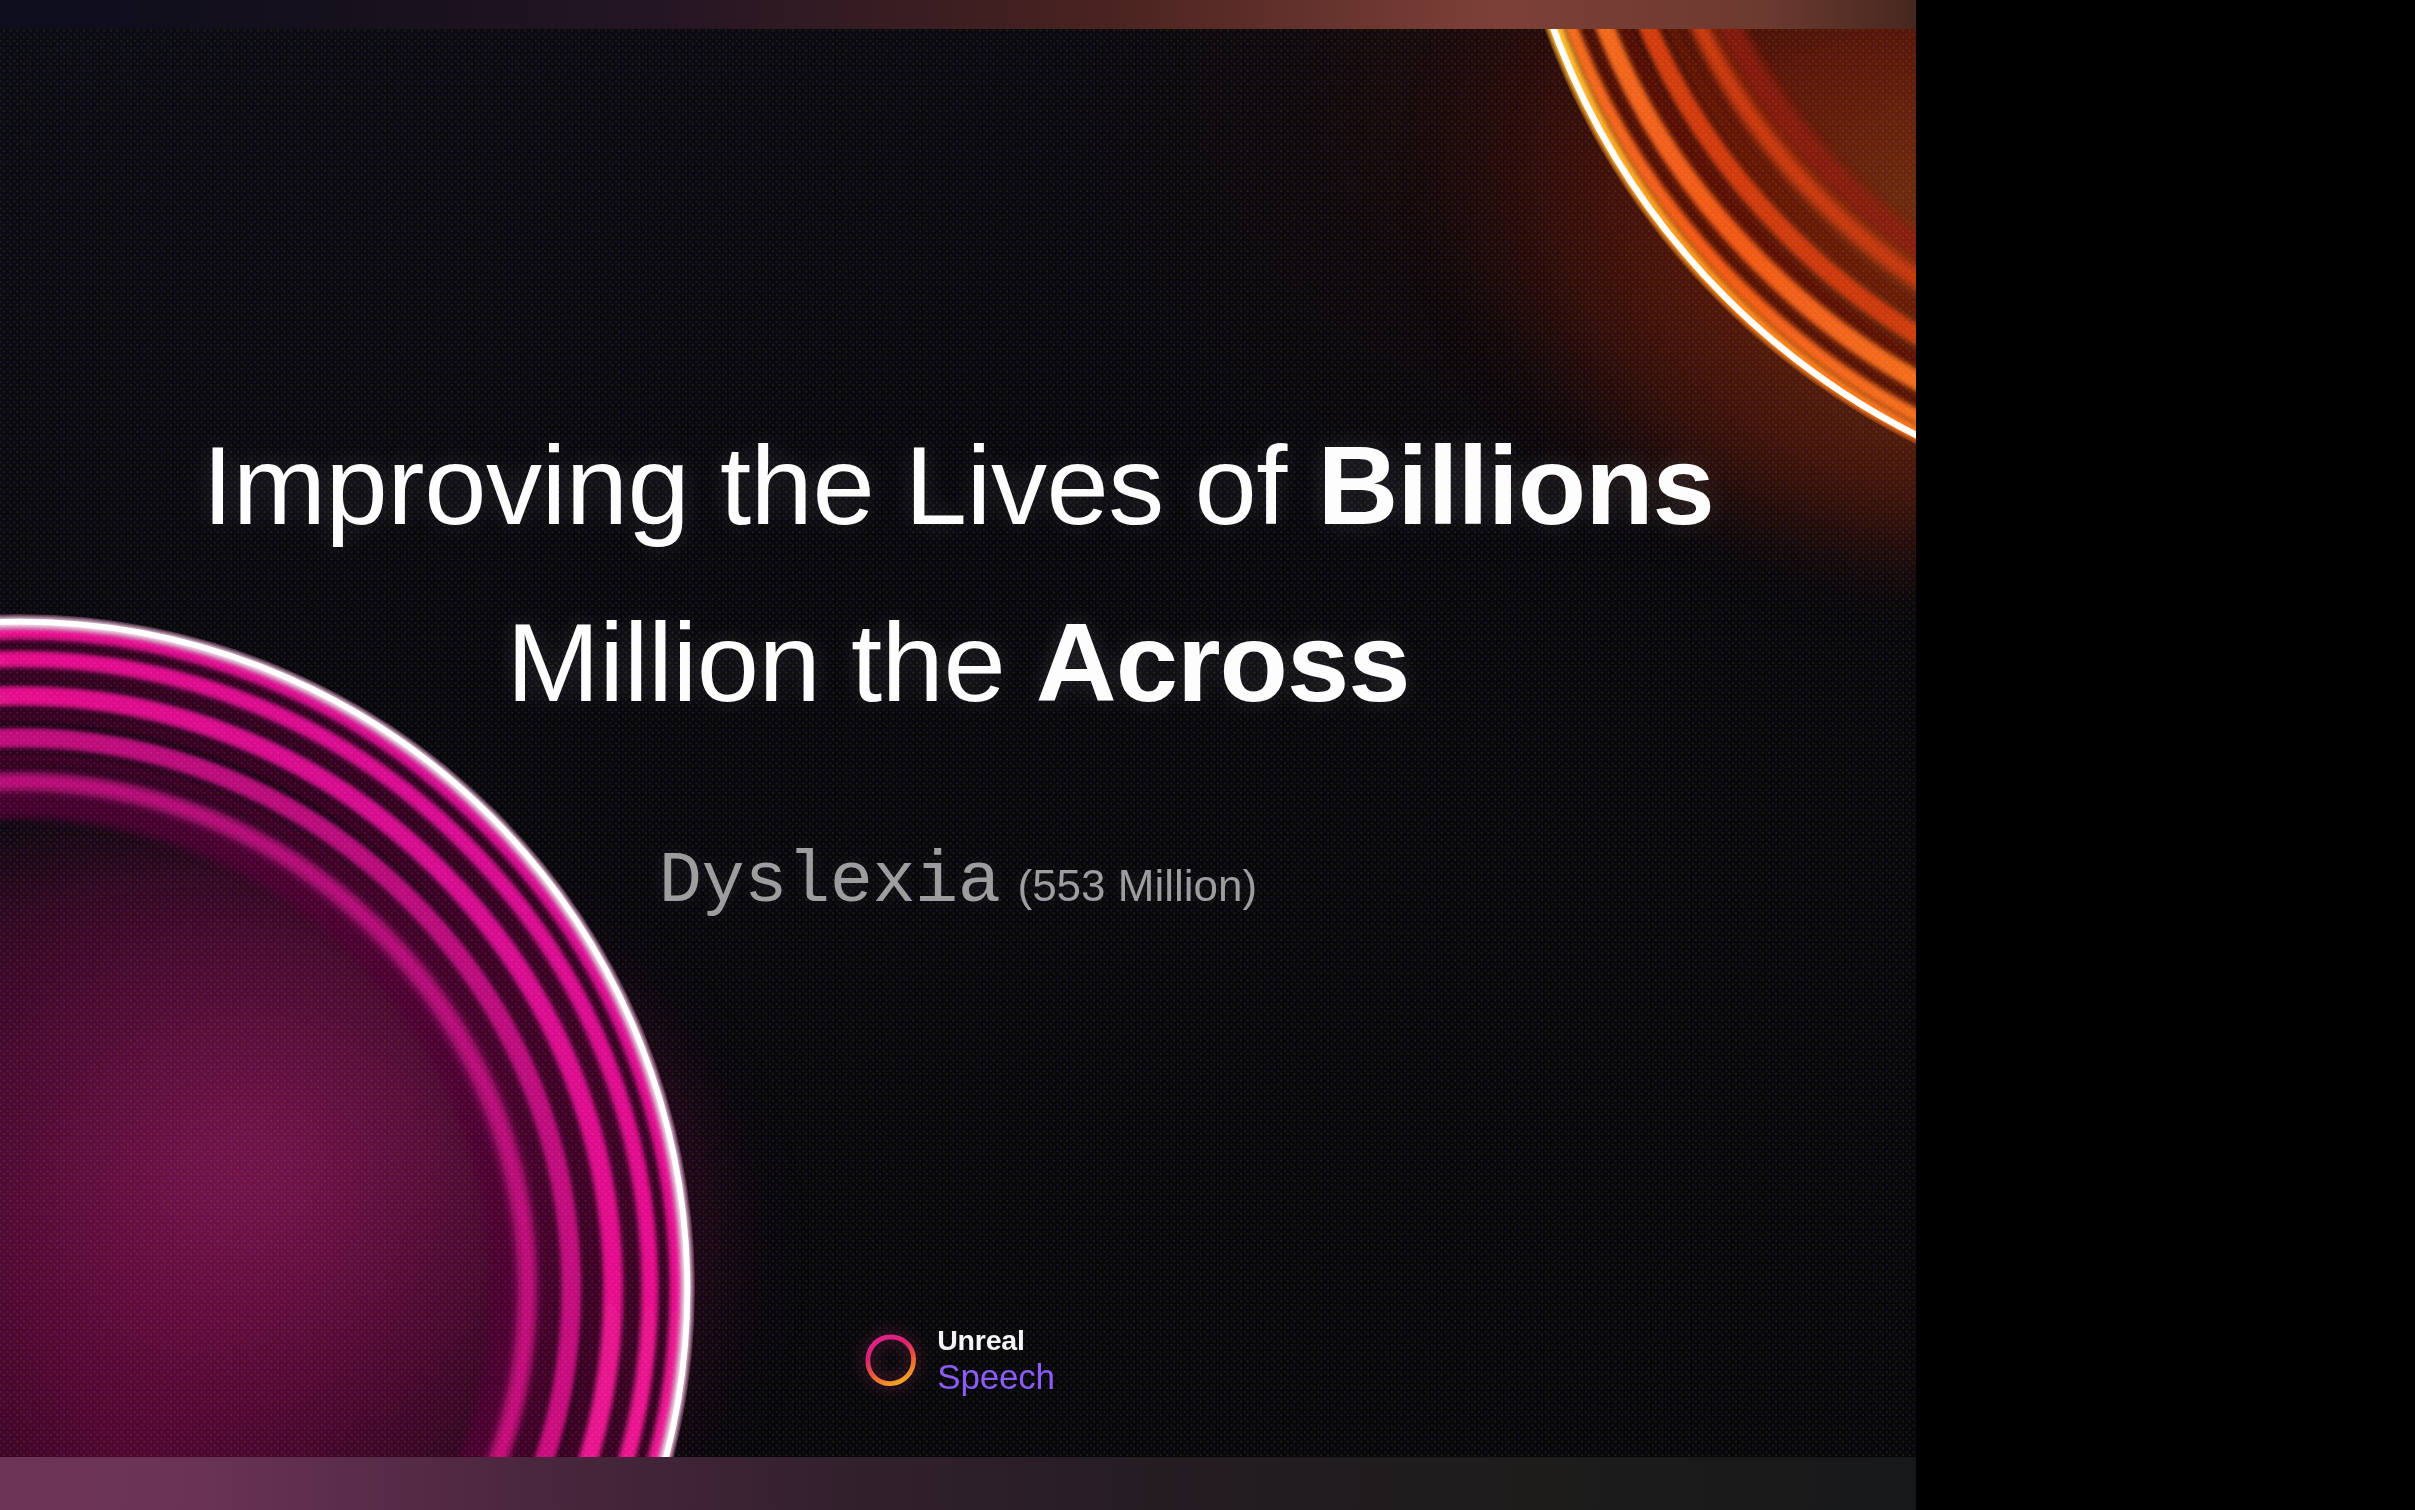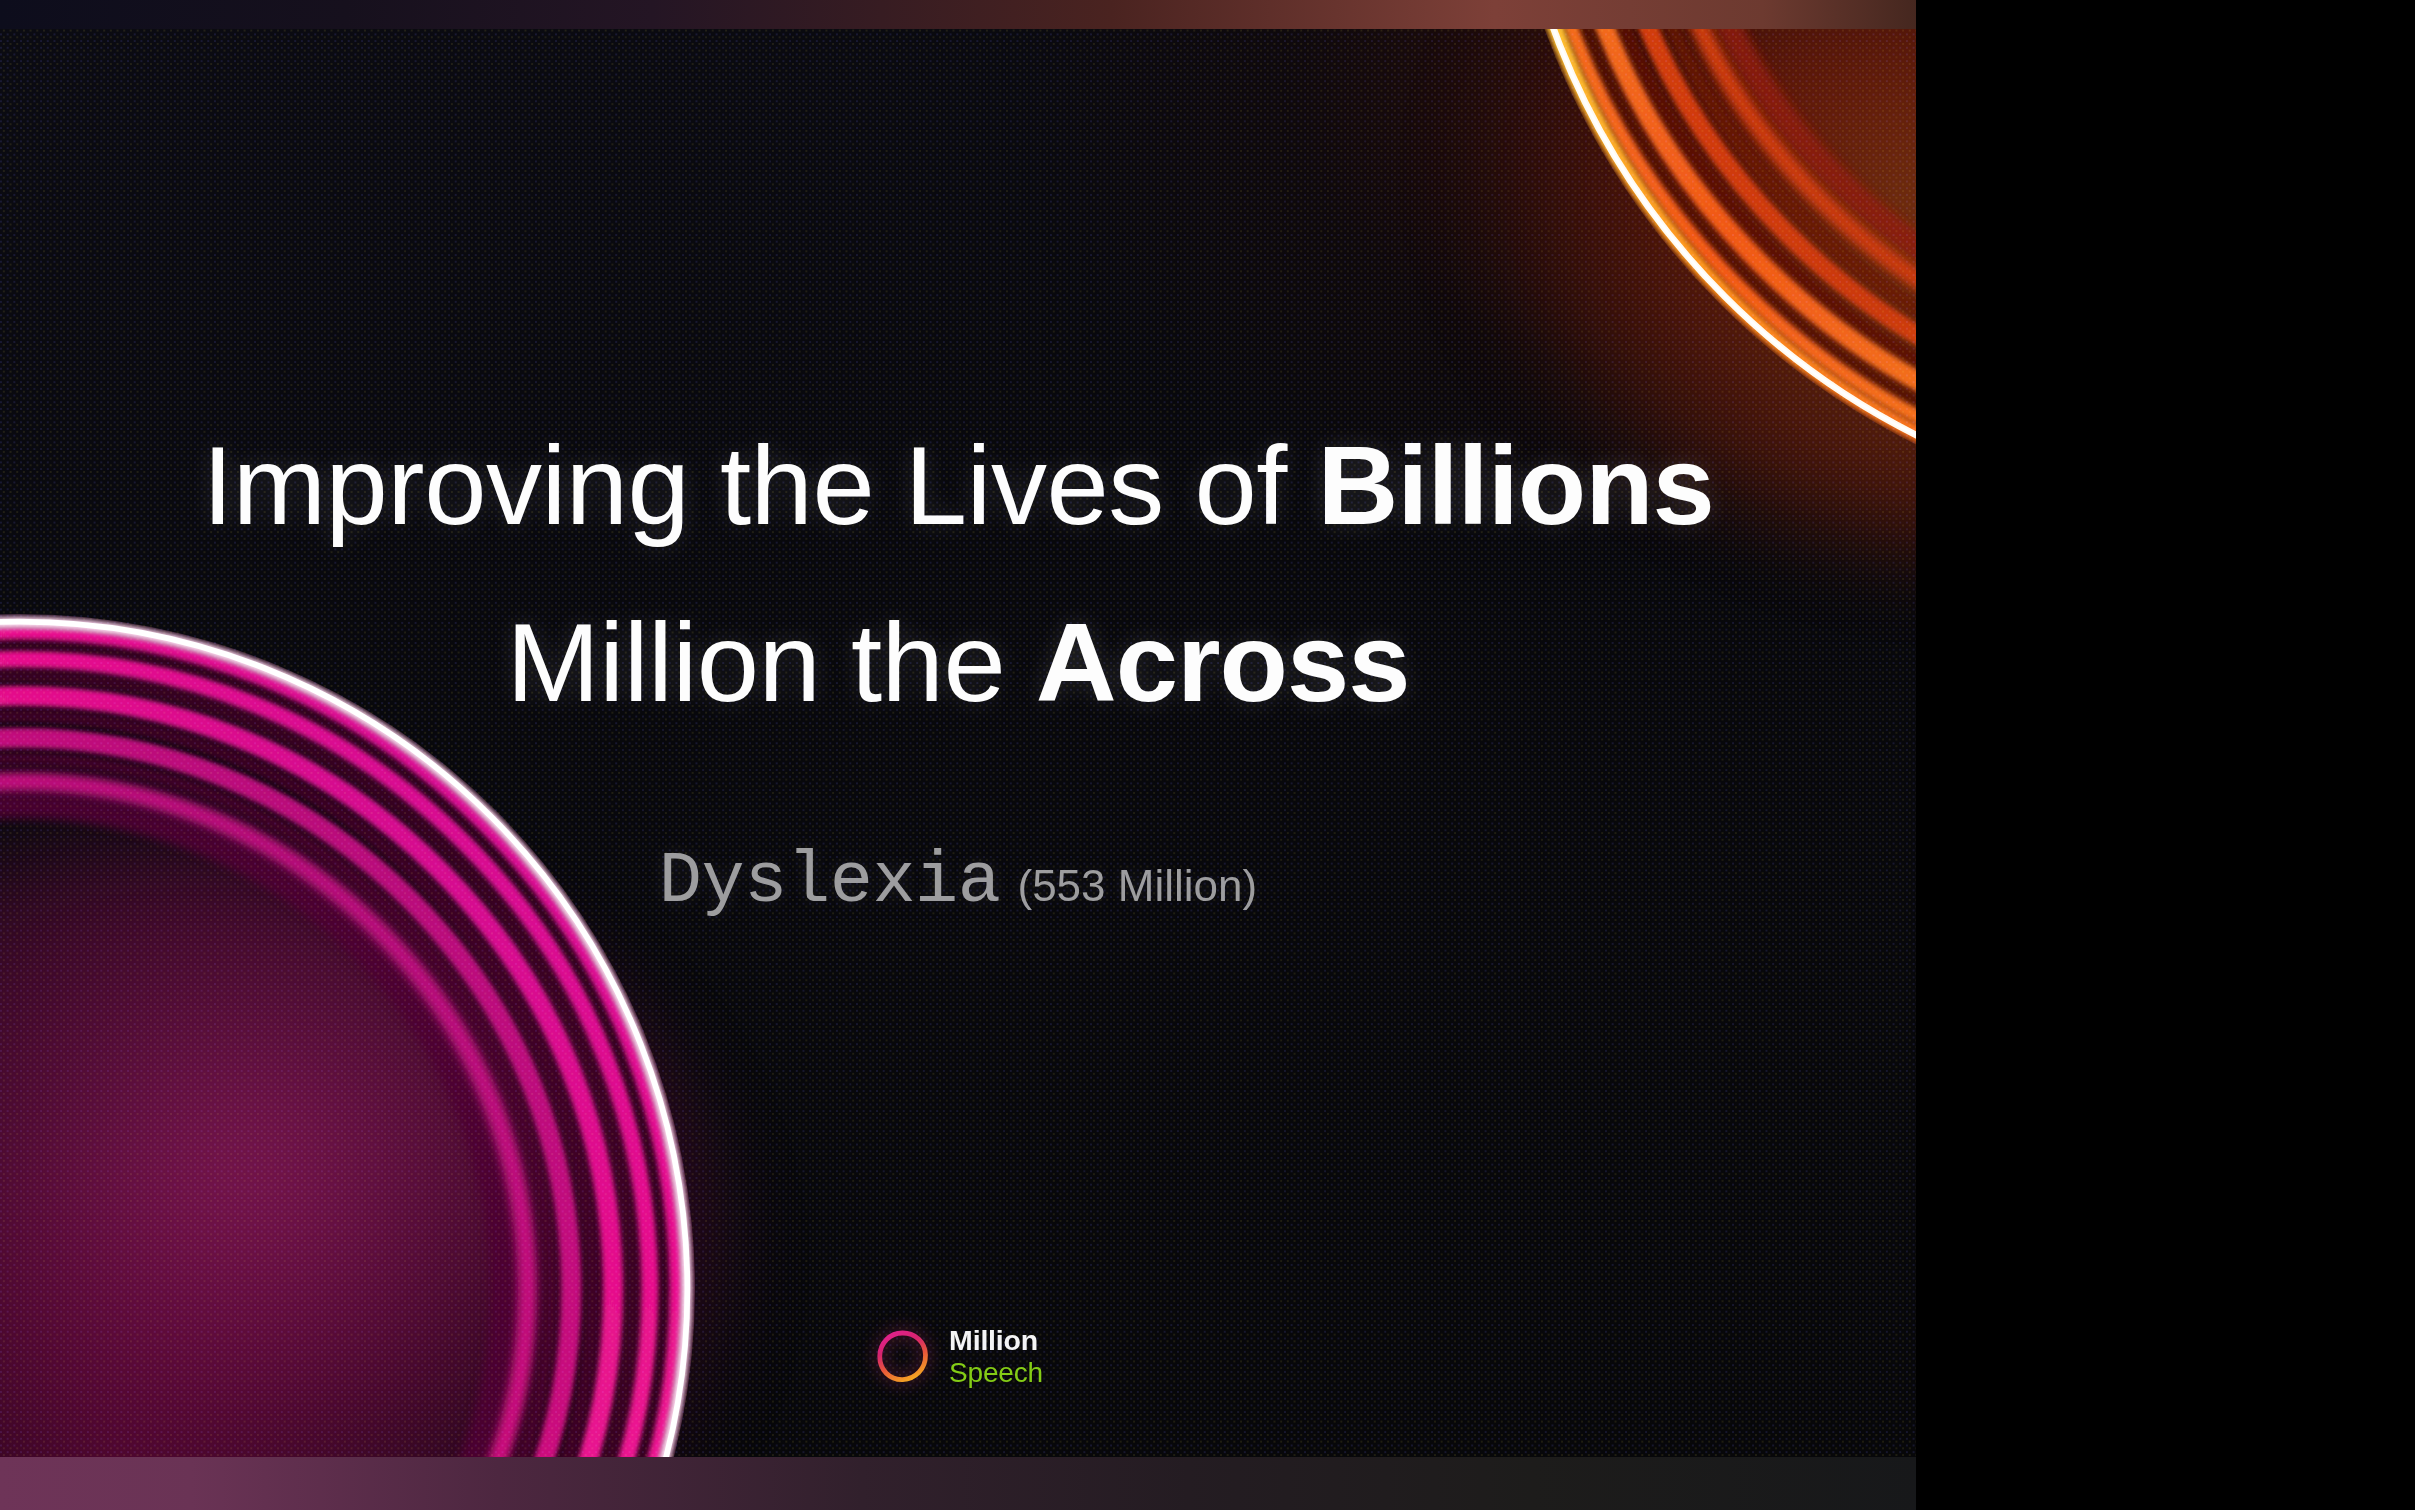--- a/index.html
+++ b/index.html
@@ -208,23 +208,23 @@
   }
 
   .logo-top {
     font-size: 28.5px;
     font-weight: 700;
     color: #f4f4f6;
     letter-spacing: -0.2px;
   }
 
   .logo-bottom {
-    font-size: 28px;
+    font-size: 35px;
     font-weight: 400;
-    color: #84cc16;
+    color: #8b5cf6;
     letter-spacing: -0.2px;
   }
 </style>
 </head>
 <body>
 
 <div id="slide">
 
   <div class="bg-base"></div>
 
@@ -343,21 +343,21 @@
           <stop offset="100%" stop-color="#f5a623"></stop>
         </linearGradient>
       </defs>
       <path d="M32 6.5
                C 45.5 6.5, 56.5 16.0, 56.8 30.5
                C 57.1 45.0, 46.0 56.5, 32.2 57.0
                C 18.0 57.5, 7.0 46.5, 7.2 31.8
                C 7.4 17.0, 18.5 6.4, 32 6.5 Z" fill="none" stroke="url(#lg)" stroke-width="5.2" stroke-linecap="round" stroke-linejoin="round"></path>
     </svg>
     <div class="logo-text">
-      <span class="logo-top">Million</span>
+      <span class="logo-top">Unreal</span>
       <span class="logo-bottom">Speech</span>
     </div>
   </div>
 
   <div class="band-top"></div>
   <div class="band-bottom"></div>
 
   <div class="bg-dots"></div>
 
 </div>

